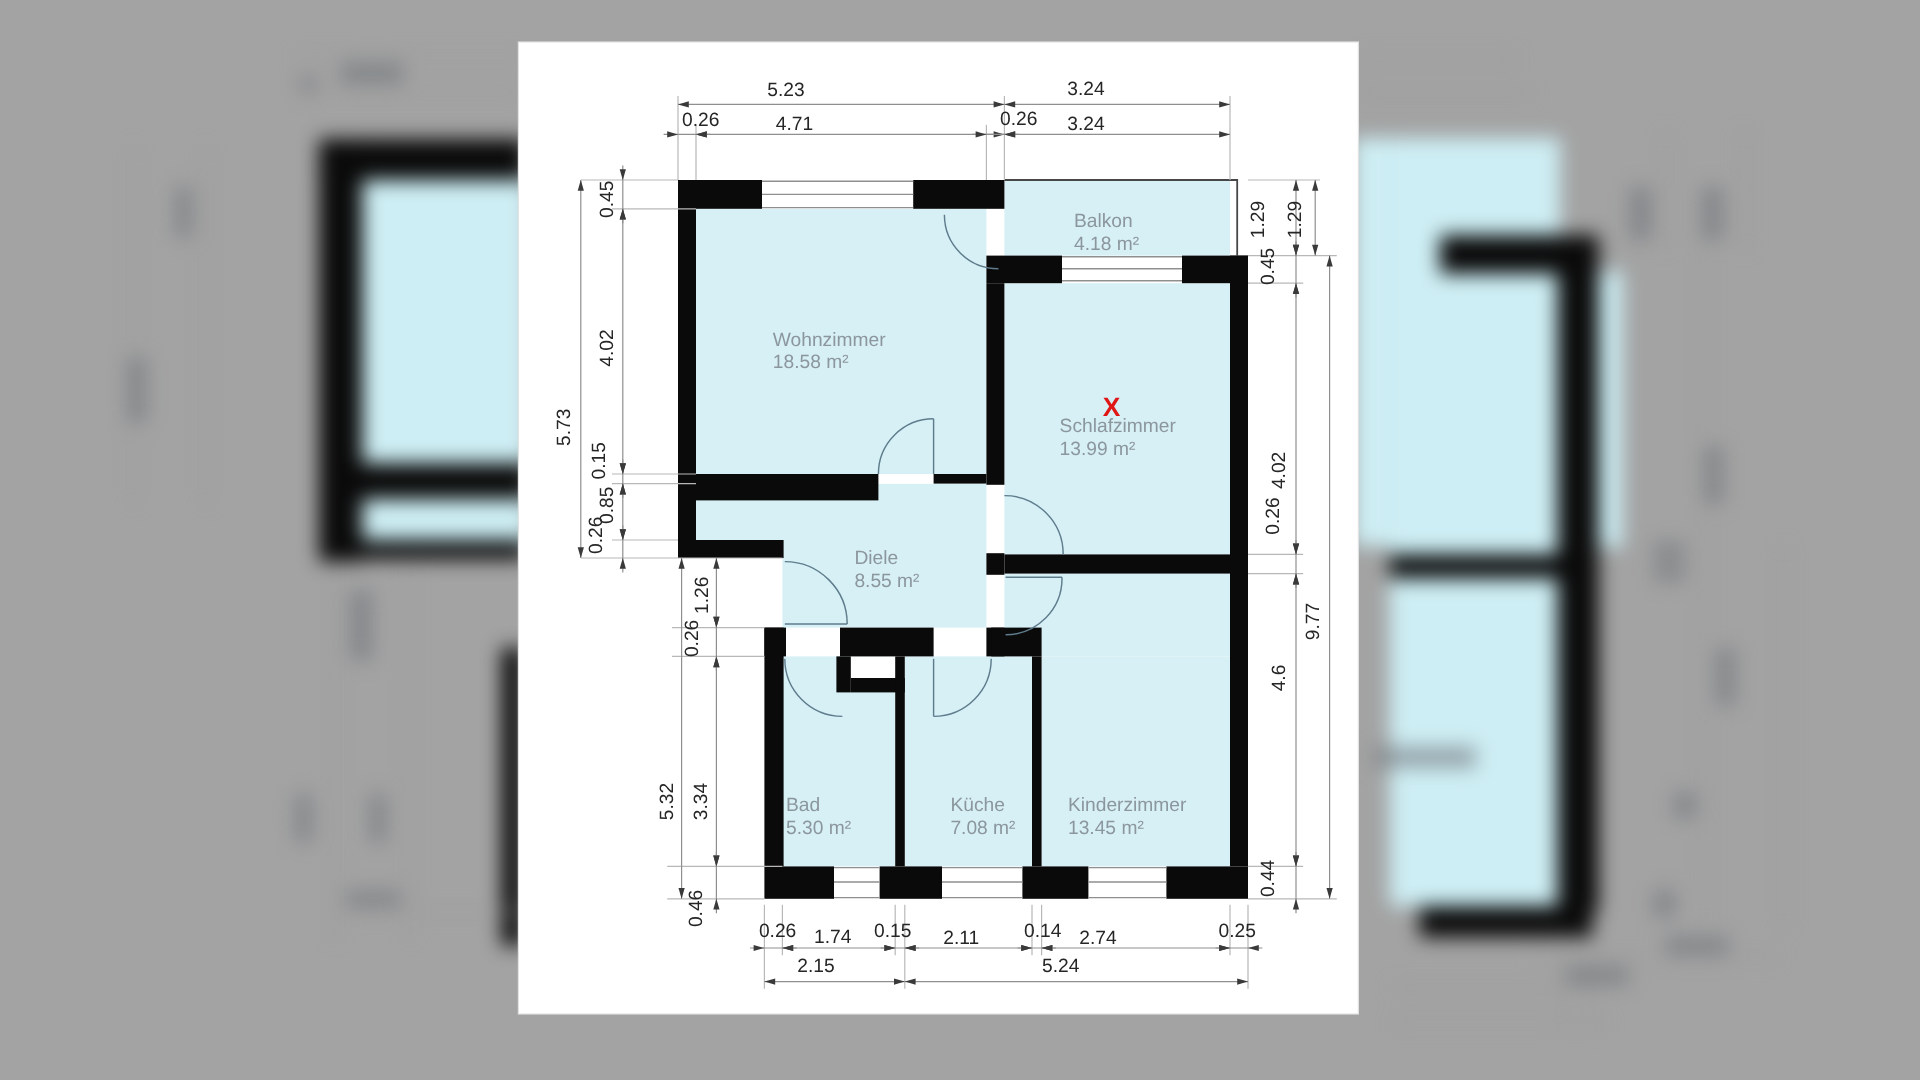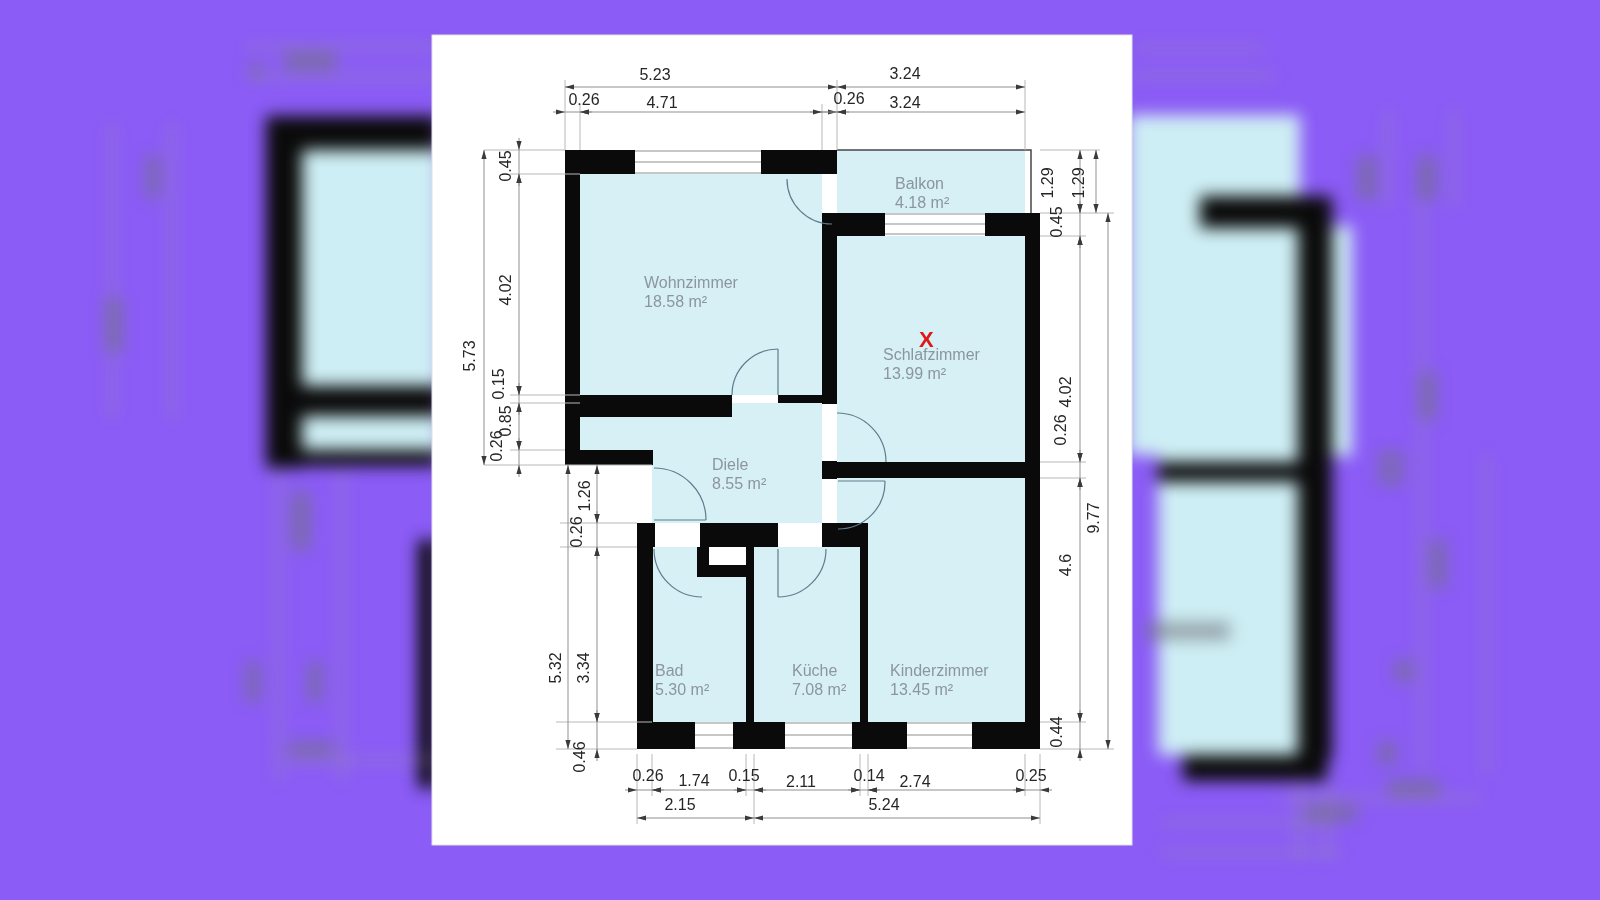--- a/index.html
+++ b/index.html
@@ -1,16 +1,16 @@
 <!DOCTYPE html>
 <html><head>
 <meta charset="utf-8">
 <style>
   html,body{margin:0;padding:0;background:#ffffff;}
-  .stage{position:relative;width:1600px;height:900px;overflow:hidden;background:#8b5cf6;
+  .stage{position:relative;width:1600px;height:900px;overflow:hidden;background:#a3a3a3;
          font-family:"Liberation Sans","DejaVu Sans",sans-serif;}
   svg{display:block;}
   .blur8{filter:blur(8px);}
   .dim-txt{font-family:"Liberation Sans","DejaVu Sans",sans-serif;font-size:16px;fill:#262626;}
   .room-txt{font-family:"Liberation Sans","DejaVu Sans",sans-serif;font-size:16px;fill:#8c969d;}
   .marker-txt{font-family:"Liberation Sans","DejaVu Sans",sans-serif;font-size:22px;font-weight:bold;fill:#e01717;}
 </style>
 </head>
 <body>
 

